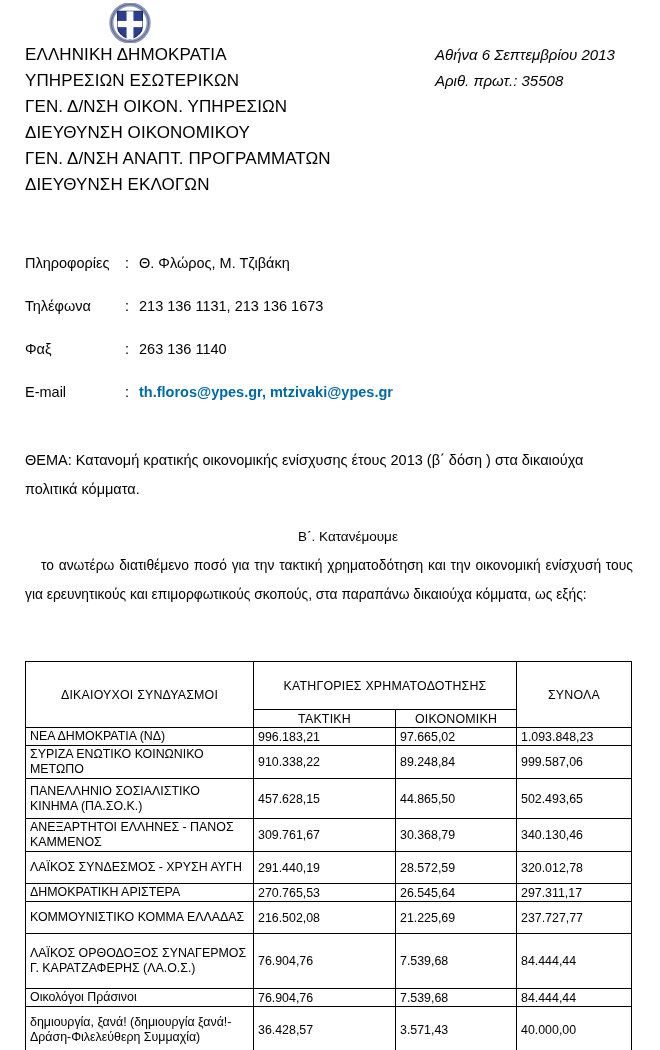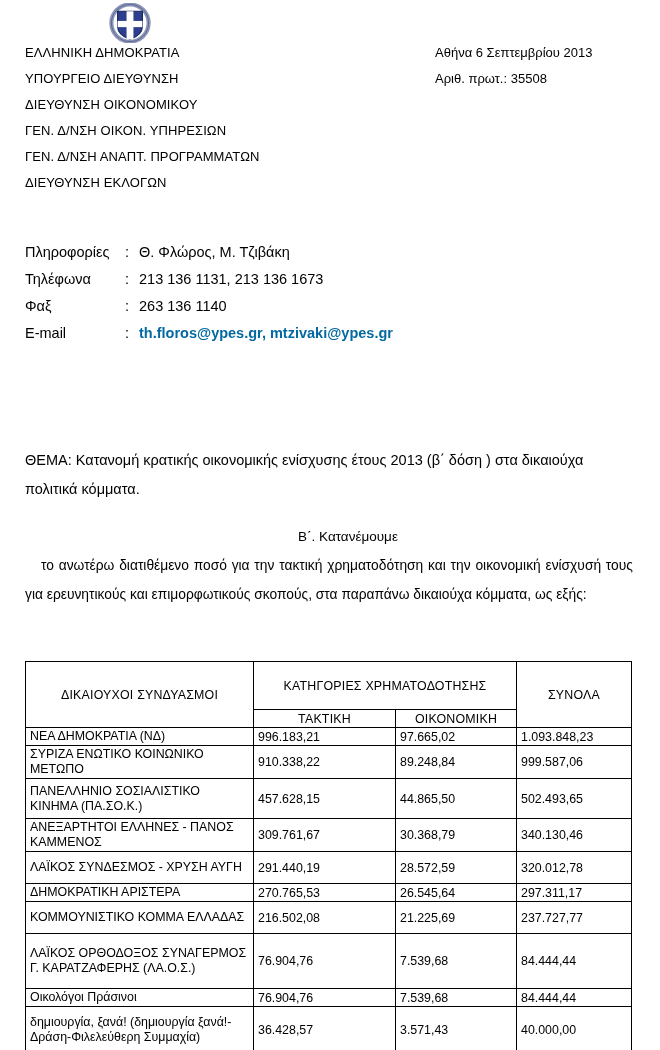--- a/index.html
+++ b/index.html
@@ -41,41 +41,43 @@
     top: 45px;
     width: 610px;
   }
   .lh-row {
     display: flex;
     align-items: baseline;
     height: 26px;
   }
   .lh-left {
     width: 410px;
-    font-size: 13px;
+    font-size: 17px;
     letter-spacing: 0.1px;
     white-space: nowrap;
   }
   .lh-right {
-    font-size: 13px;
-    white-space: nowrap;
+    font-size: 15px;
+    white-space: nowrap;
+    font-style: italic;
   }
 
   
   .contact {
     position: absolute;
     left: 25px;
     top: 233px;
     width: 520px;
     font-size: 14.5px;
   }
   .c-row {
     display: flex;
-    align-items: flex-end;
+    align-items: center;
     height: 27px;
+    margin-top: 16px;
   }
   .c-label {
     width: 100px;
     white-space: nowrap;
   }
   .c-colon {
     width: 14px;
   }
   .c-value {
     white-space: nowrap;
@@ -181,28 +183,28 @@
     </g>
   </svg>
 </div>
 
 <div class="letterhead">
   <div class="lh-row">
     <div class="lh-left">ΕΛΛΗΝΙΚΗ ΔΗΜΟΚΡΑΤΙΑ</div>
     <div class="lh-right">Αθήνα  6 Σεπτεμβρίου 2013</div>
   </div>
   <div class="lh-row">
-    <div class="lh-left">ΥΠΟΥΡΓΕΙΟ ΔΙΕΥΘΥΝΣΗ</div>
+    <div class="lh-left">ΥΠΗΡΕΣΙΩΝ ΕΣΩΤΕΡΙΚΩΝ</div>
     <div class="lh-right">Αριθ. πρωτ.: 35508</div>
   </div>
   <div class="lh-row">
+    <div class="lh-left">ΓΕΝ. Δ/ΝΣΗ ΟΙΚΟΝ. ΥΠΗΡΕΣΙΩΝ</div>
+  </div>
+  <div class="lh-row">
     <div class="lh-left">ΔΙΕΥΘΥΝΣΗ ΟΙΚΟΝΟΜΙΚΟΥ</div>
-  </div>
-  <div class="lh-row">
-    <div class="lh-left">ΓΕΝ. Δ/ΝΣΗ ΟΙΚΟΝ. ΥΠΗΡΕΣΙΩΝ</div>
   </div>
   <div class="lh-row">
     <div class="lh-left">ΓΕΝ. Δ/ΝΣΗ ΑΝΑΠΤ. ΠΡΟΓΡΑΜΜΑΤΩΝ</div>
   </div>
   <div class="lh-row">
     <div class="lh-left">ΔΙΕΥΘΥΝΣΗ ΕΚΛΟΓΩΝ</div>
   </div>
 </div>
 
 <div class="contact">

